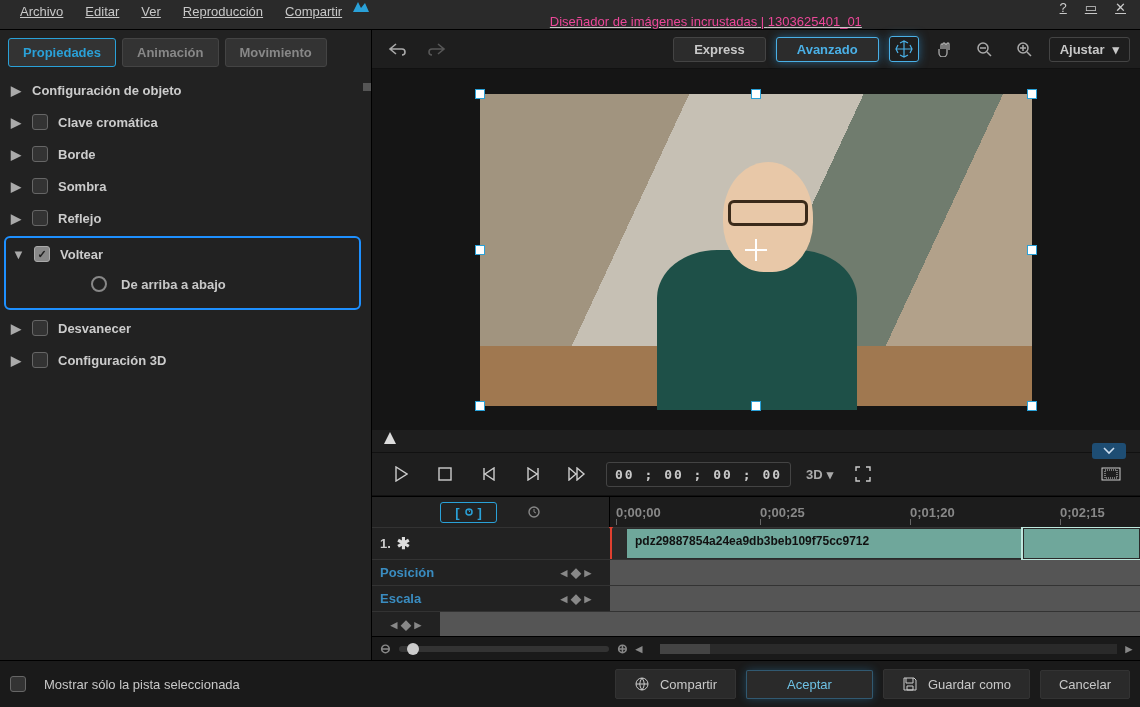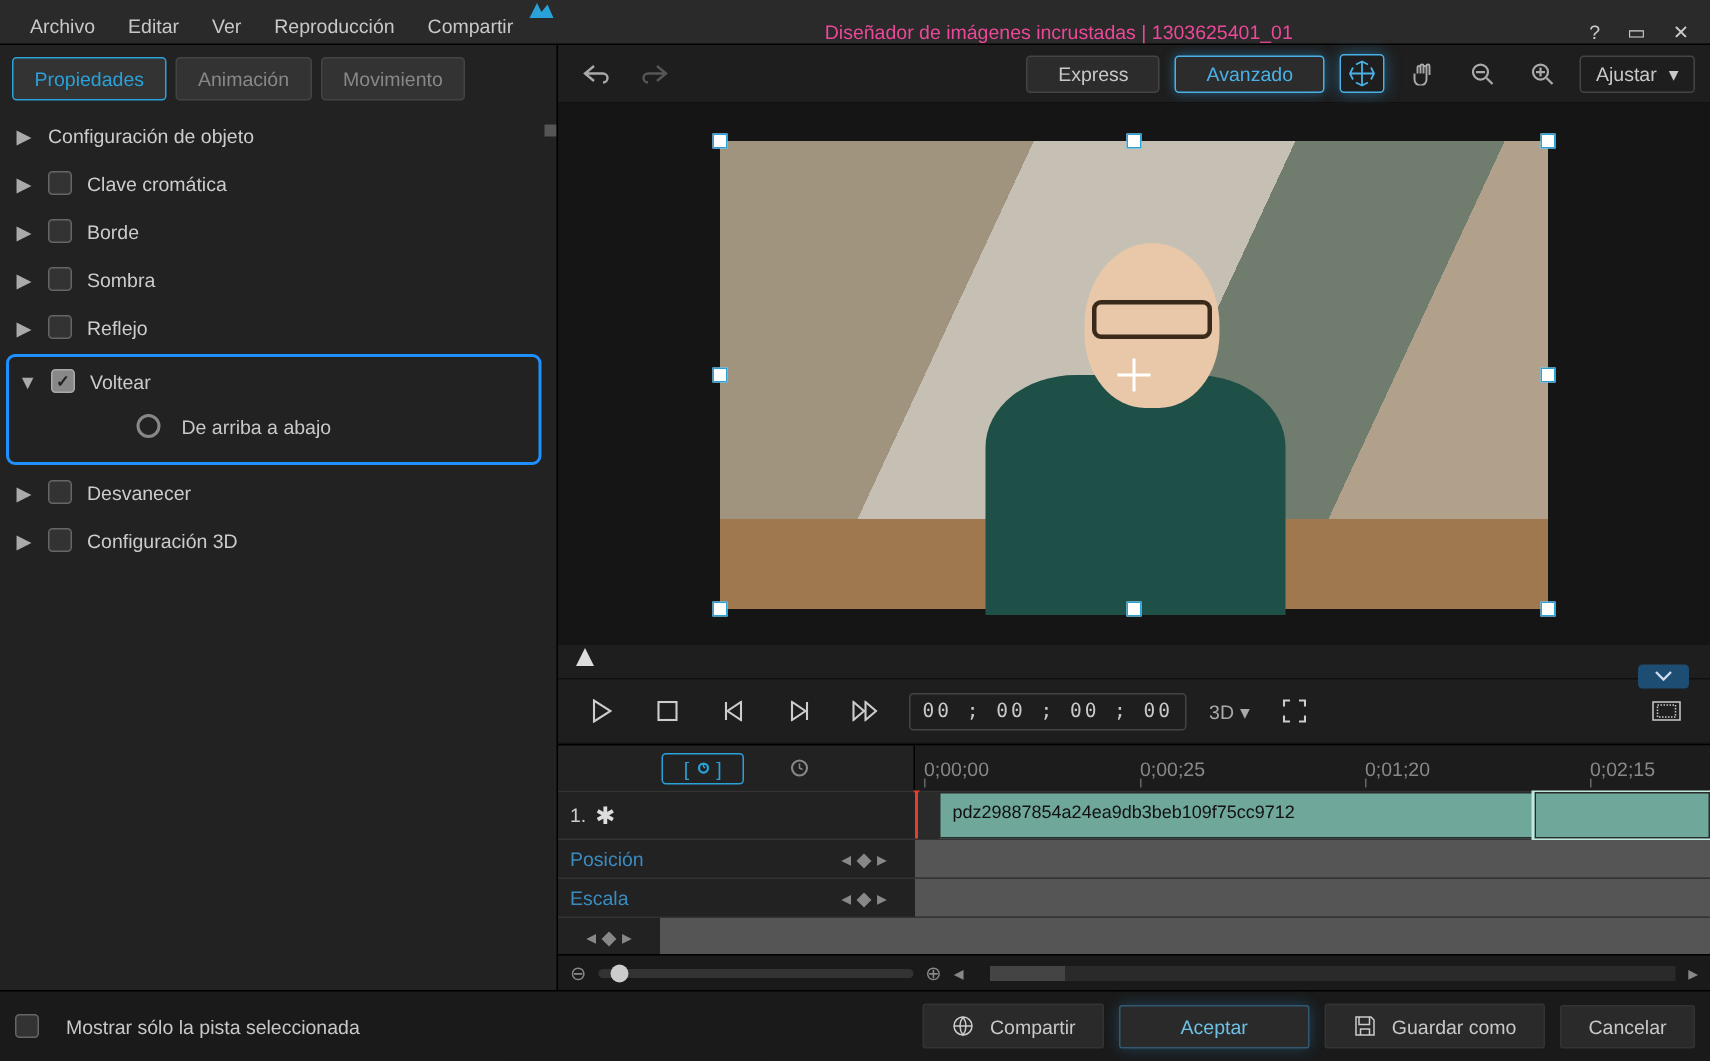--- a/index.html
+++ b/index.html
@@ -1,28 +1,28 @@
 <!DOCTYPE html>
 <html><head>
 <meta charset="utf-8">
 <style>
 * { box-sizing: border-box; margin: 0; padding: 0; font-family: "Segoe UI", Arial, sans-serif; font-size: 13px; }
 body { background: #1a1a1a; color: #c8c8c8; width: 1140px; height: 707px; overflow: hidden; display: flex; flex-direction: column; }
 
 
-.titlebar { display: flex; align-items: flex-end; height: 30px; background: #2a2a2a; border-bottom:1px solid #000; }
+.titlebar { display: flex; align-items: flex-start; height: 30px; background: #2a2a2a; border-bottom:1px solid #000;text-decoration:underline; }
 .menubar { display: flex; gap: 2px; padding-left: 10px; }
 .menubar span { padding: 4px 10px; cursor: pointer; }
 .win-title { flex: 1; text-align: center; color: #ec4899; }
 .win-title svg { vertical-align: middle; margin-right:6px;}
 .win-ctrl { display: flex; gap: 18px; padding-right: 14px; color:#ccc; }
 .win-ctrl span { cursor:pointer; }
 
 
-.main { flex:1; display:flex; background:#bef264; min-height:0;}
+.main { flex:1; display:flex; background:#bef264; min-height:0;font-weight:bold;}
 .left { width: 372px; display:flex; flex-direction:column; background:#222; border-right:1px solid #000;}
 .right { flex:1; display:flex; flex-direction:column; background:#1e1e1e; min-width:0;}
 
 
 .ltabs { display:flex; gap:6px; padding:8px 8px 4px 8px;}
 .ltab { padding:6px 14px; background:#333; border-radius:3px; color:#888; cursor:pointer; border:1px solid #444;}
 .ltab.active { color:#2aa1d8; border:1px solid #2aa1d8;}
 
 
 .accwrap { flex:1; overflow:auto; padding:4px 10px 4px 4px; position:relative;}

